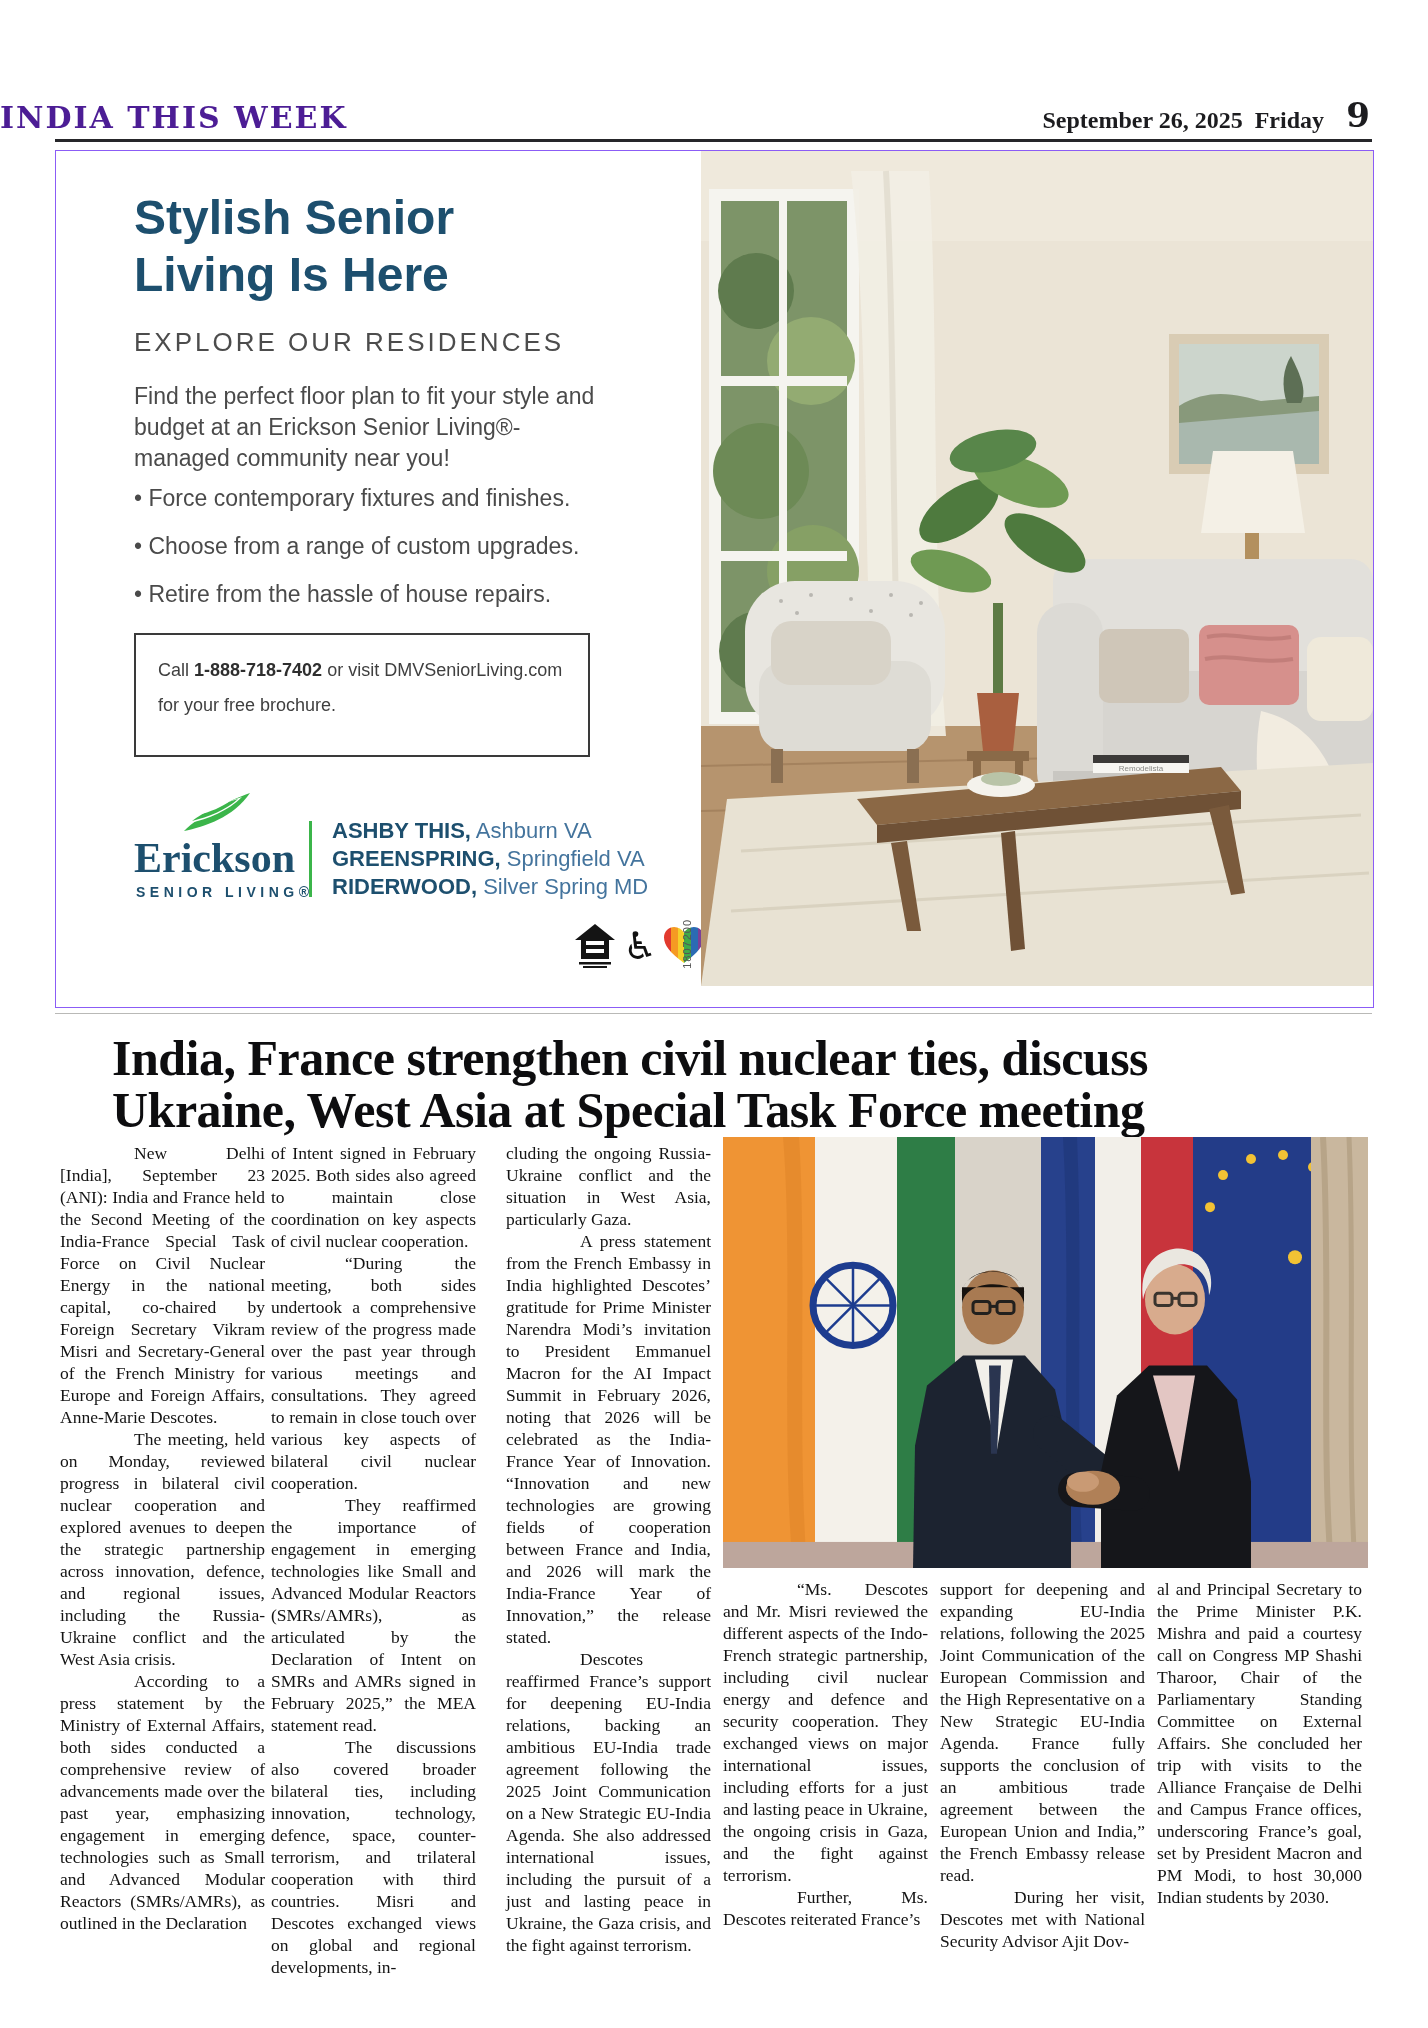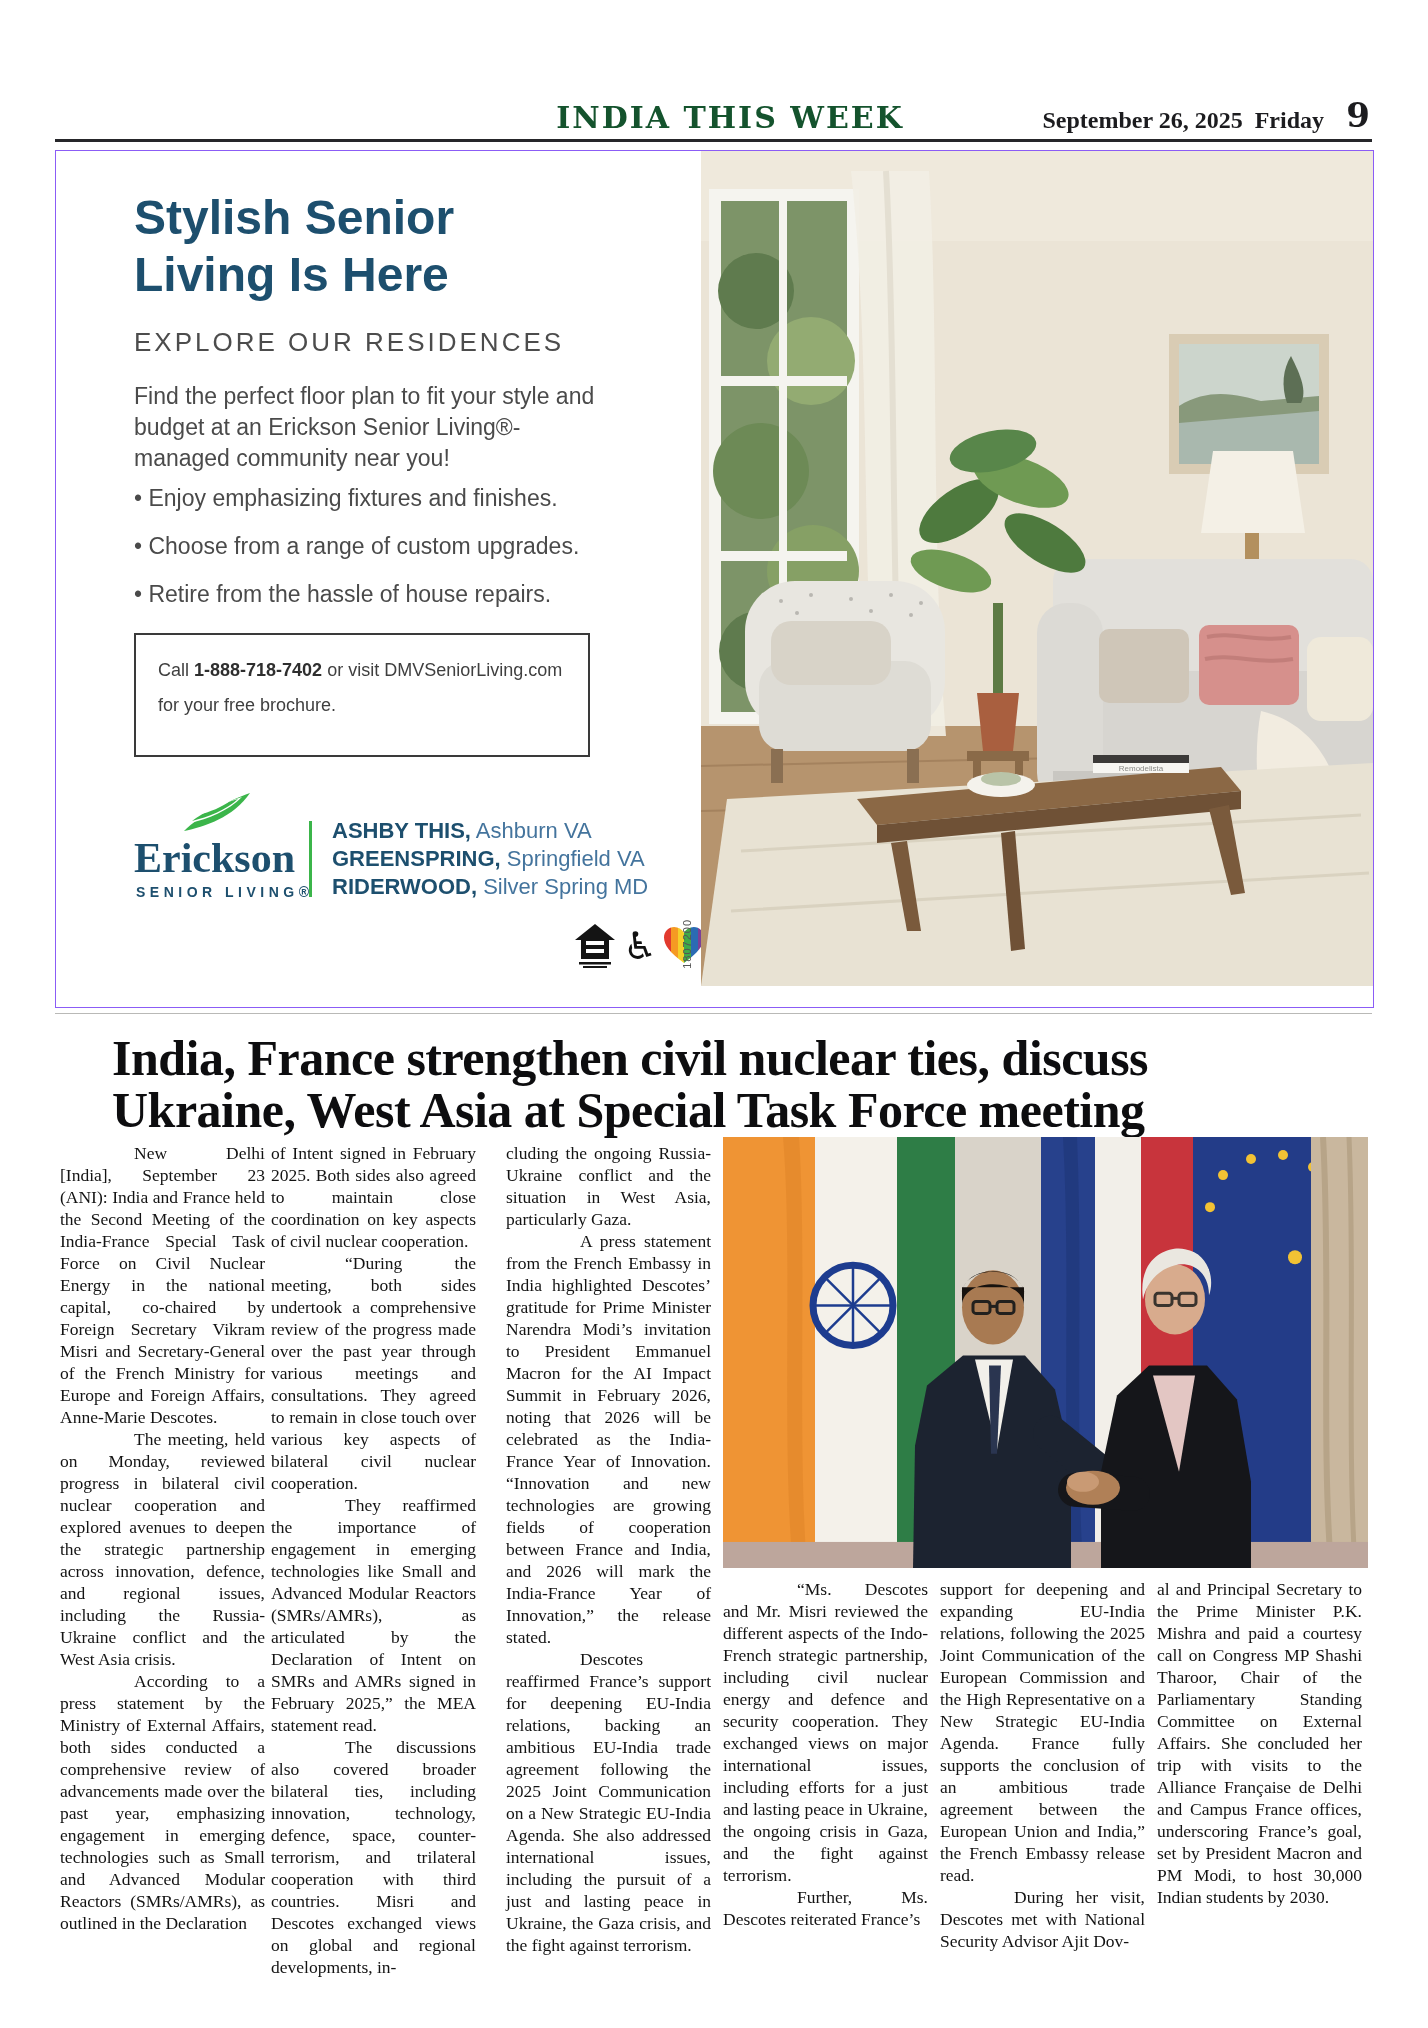--- a/index.html
+++ b/index.html
@@ -1,23 +1,23 @@
 <!DOCTYPE html>
 <html lang="en"><head>
 <meta charset="utf-8">
 <style>
   html,body{margin:0;padding:0;}
   body{
     width:1428px;height:2028px;position:relative;background:#ffffff;
     font-family:"Liberation Serif", serif;color:#141414;overflow:hidden;
   }
   
-  .masthead{position:absolute;top:100px;left:0;right:0;text-align:center;
+  .masthead{position:absolute;top:100px;left:0;right:0;text-align:left;
     font-family:"DejaVu Serif", serif;font-weight:bold;font-size:30px;
-    letter-spacing:2px;color:#14532d;padding-left:32px;}
+    letter-spacing:2px;color:#4c1d95;}
   .issue-date{position:absolute;top:107px;right:104px;
     font-family:"Liberation Serif", serif;font-weight:bold;font-size:24px;color:#1c1c1f;}
   .page-number{position:absolute;top:95px;right:58px;
     font-family:"DejaVu Serif", serif;font-weight:bold;font-size:34px;color:#1c1c1f;}
   .header-rule{position:absolute;top:139px;left:55px;width:1317px;height:0;
     border-top:3px solid #26262a;}
   
   .ad{position:absolute;left:55px;top:150px;width:1317px;height:856px;
     border:1px solid #8b5cf6;background:#fff;
     font-family:"Liberation Sans", sans-serif;}
@@ -79,21 +79,21 @@
 <div class="header-rule"></div>
 
 <section class="ad">
   <div class="ad-headline">
     <div>Stylish Senior</div>
     <div>Living Is Here</div>
   </div>
   <div class="ad-subhead">EXPLORE OUR RESIDENCES</div>
   <div class="ad-intro">Find the perfect floor plan to fit your style and budget at an Erickson Senior Living®-managed community near you!</div>
   <ul class="ad-bullets">
-    <li>Enjoy emphasizing fixtures and finishes.</li>
+    <li>Force contemporary fixtures and finishes.</li>
     <li>Choose from a range of custom upgrades.</li>
     <li>Retire from the hassle of house repairs.</li>
   </ul>
   <div class="call-box"><span>Call </span><span class="phone">1-888-718-7402</span><span> or visit DMVSeniorLiving.com for your free brochure.</span></div>
 
   <svg class="brand-leaf" width="76" height="42" viewBox="0 0 76 42">
     <path d="M6 40 C 26 36, 56 26, 72 2 C 50 10, 22 24, 6 40 Z" fill="#3bb54a"></path>
     <path d="M12 32 C 30 28, 50 20, 64 6 C 44 12, 24 22, 12 32 Z" fill="#ffffff"></path>
     <path d="M14 30 C 30 26, 48 19, 60 8 C 42 13, 24 22, 14 30 Z" fill="#3bb54a"></path>
     <path d="M20 24 C 32 21, 44 16, 52 10 C 38 14, 27 19, 20 24 Z" fill="#ffffff"></path>

